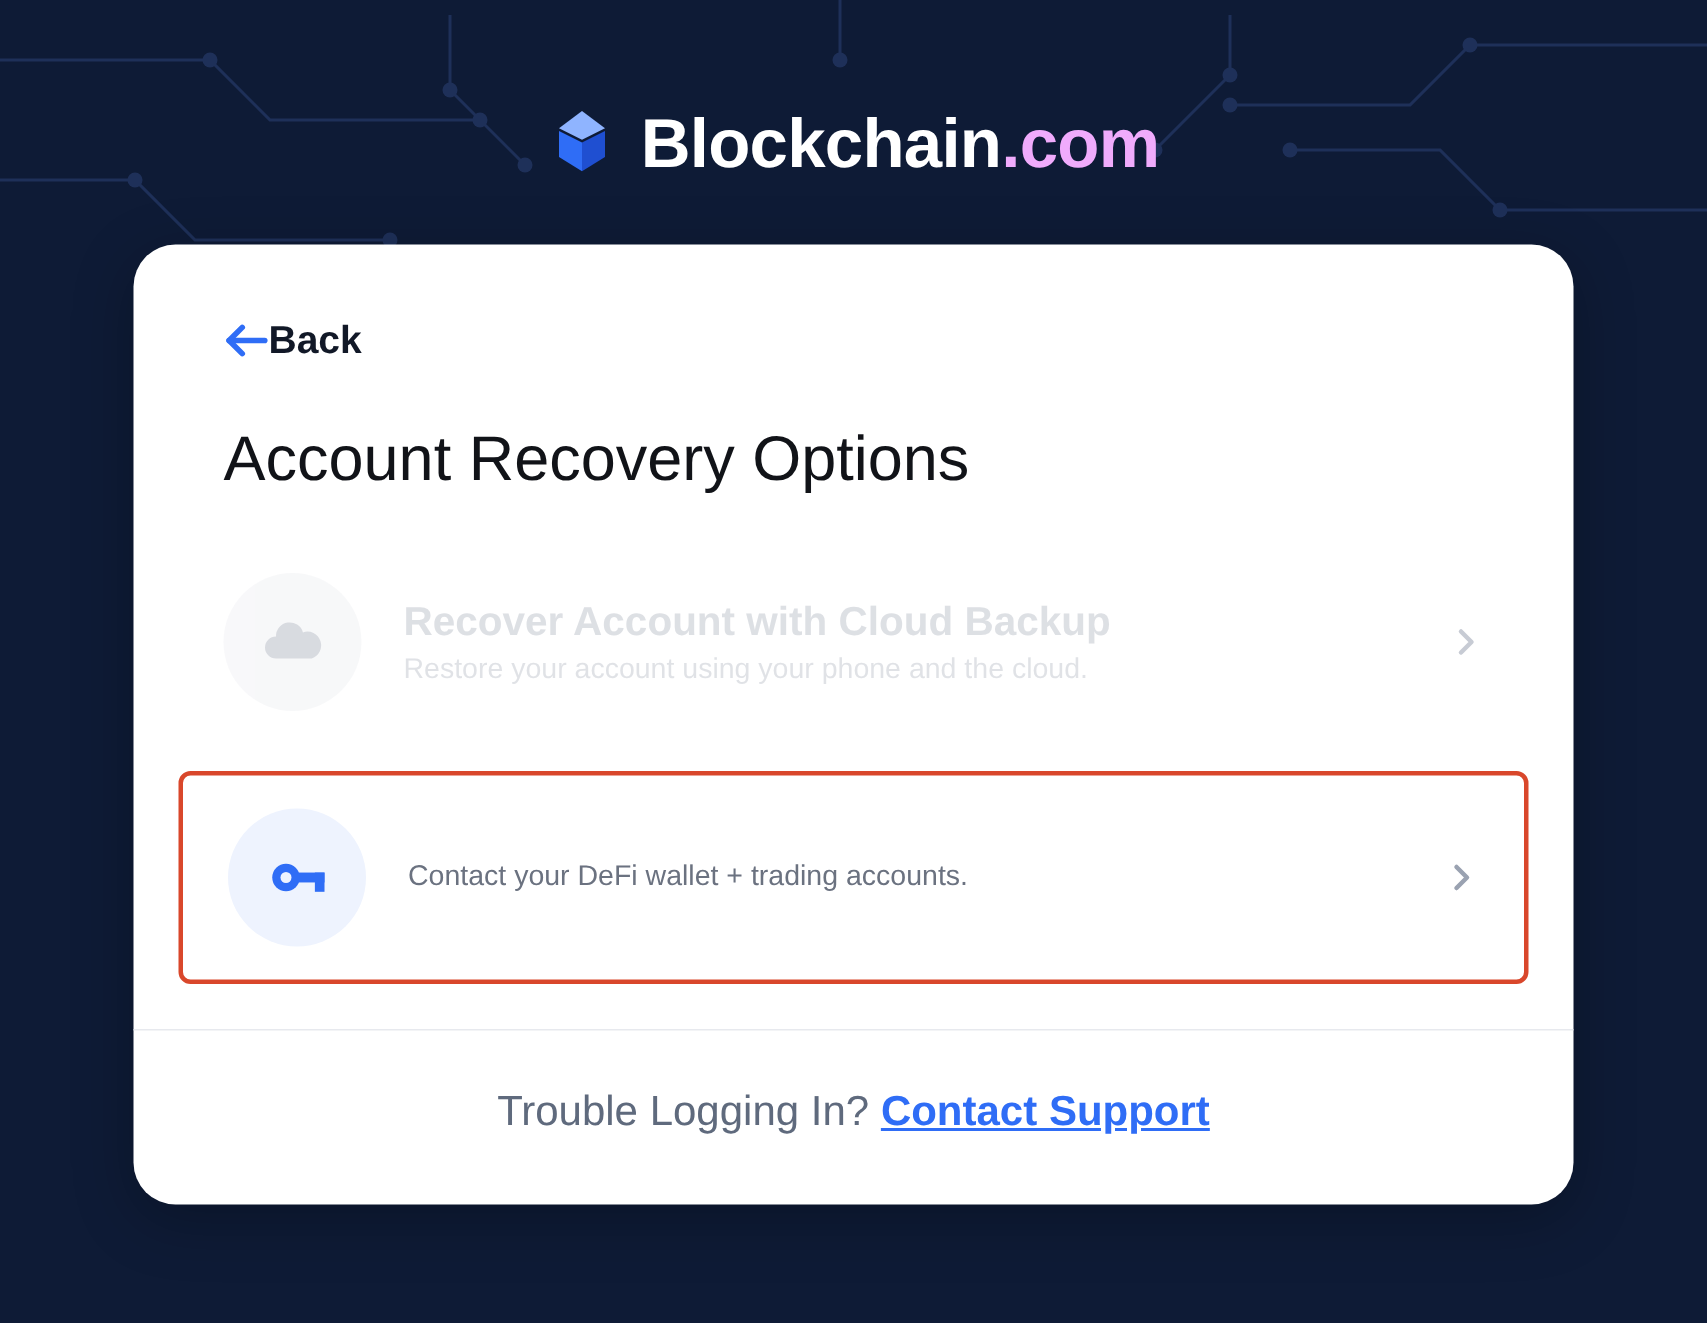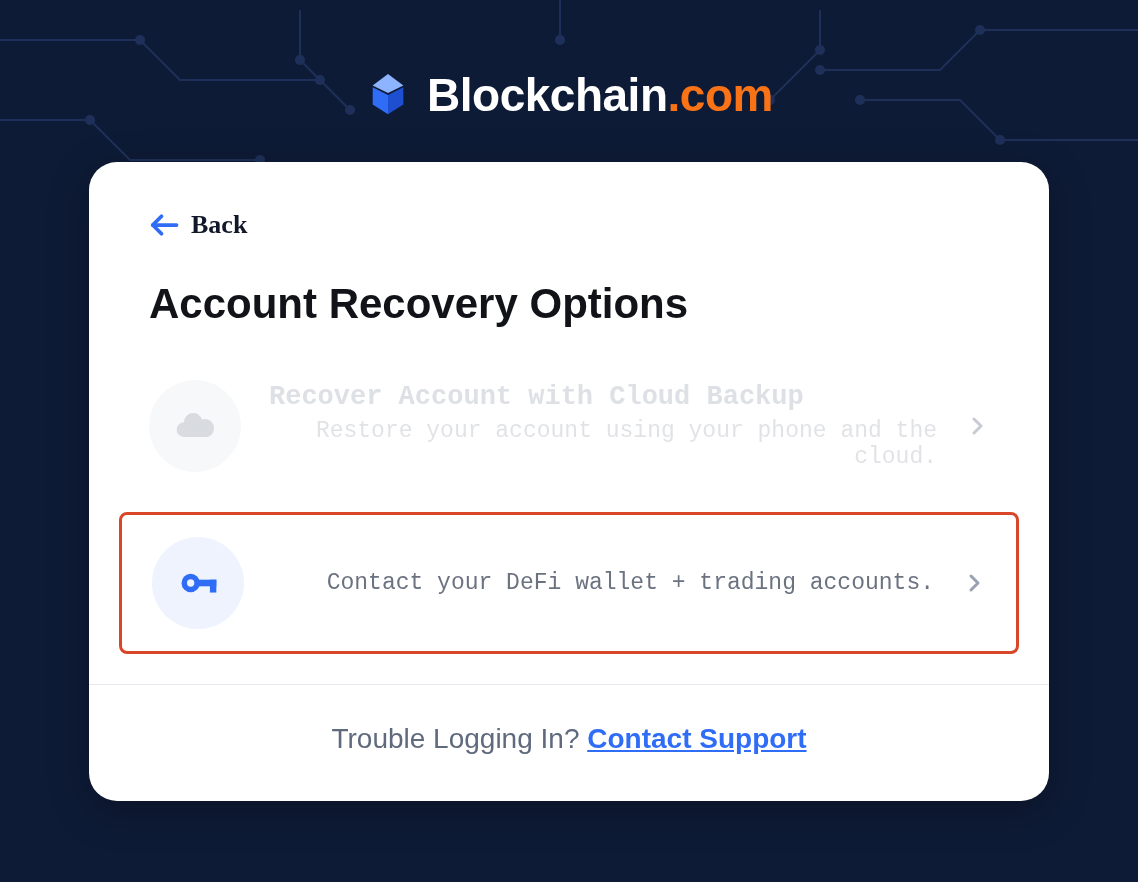--- a/index.html
+++ b/index.html
@@ -33,67 +33,65 @@
     align-items: center;
     gap: 16px;
   }
   .logo-mark { width: 46px; height: 46px; }
   .logo-text {
     font-size: 46px;
     font-weight: 700;
     letter-spacing: -0.5px;
   }
   .logo-text .l1 { color: #ffffff; text-align: center; }
-  .logo-text .l2 { color: #f97316; }
+  .logo-text .l2 { color: #f0abfc; }
 
   .card {
     position: relative;
     z-index: 2;
     width: 960px;
     margin: 0 auto;
     background: #ffffff;
     border-radius: 28px;
     padding-top: 48px;
     box-shadow: 0 10px 40px rgba(0,0,0,.25);
   }
 
   .back-row {
     display: flex;
     align-items: center;
-    gap: 12px;
+    gap: 0;
     padding: 0 60px;
     cursor: pointer;
-    font-family: Liberation Serif, serif;
   }
   .back-arrow {
     width: 30px; height: 30px;
     display: inline-flex; align-items: center; justify-content: center;
   }
   .back-arrow svg { width: 30px; height: 30px; }
   .back-label {
     font-size: 26px;
     font-weight: 600;
     color: #111827;
   }
 
   .page-title {
     padding: 40px 64px 30px 60px;
     font-size: 42px;
-    font-weight: 700;
+    font-weight: 400;
     color: #111318;
   }
 
   .option {
     display: flex;
     align-items: center;
     padding: 22px 30px;
     margin: 0 30px 18px 30px;
     border-radius: 8px;
     gap: 28px;
-    font-family: Liberation Mono, monospace;
   }
   .option.disabled { opacity: 0.55; }
   .option.highlight {
     border: 3px solid #d9472b;
     margin: 0 30px 30px 30px;
   }
 
   .opt-icon {
     width: 92px; height: 92px;
     border-radius: 50%;
@@ -106,23 +104,22 @@
 
   .opt-text { flex: 1; }
   .opt-title {
     font-size: 27px;
     font-weight: 700;
     color: #1a1d24;
     margin-bottom: 6px;
   }
   .option.disabled .opt-title { color: #c3c7cf; }
   .opt-sub {
-    font-size: 23px;
+    font-size: 19px;
     color: #6b7280;
-    text-align: right;
   }
   .option.disabled .opt-sub { color: #c8ccd3; }
 
   .chevron {
     width: 24px; height: 24px;
     flex: 0 0 24px;
   }
   .chevron svg { width: 24px; height: 24px; }
 
   .footer {

